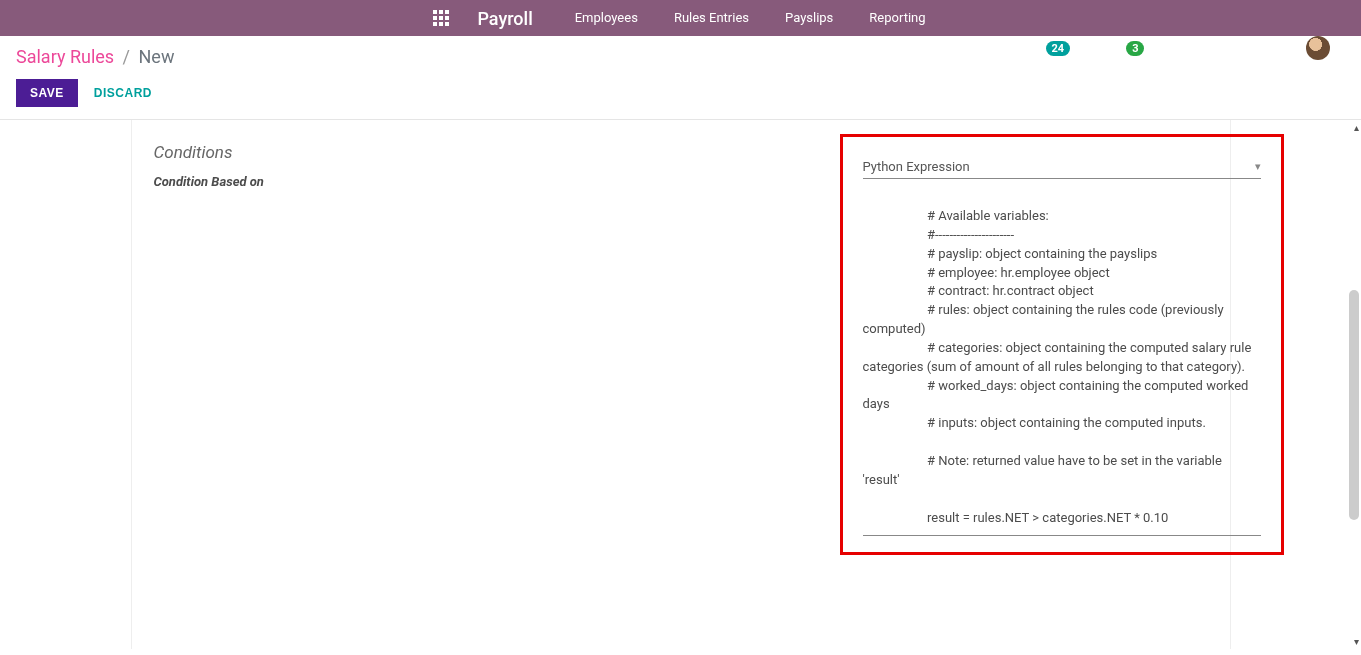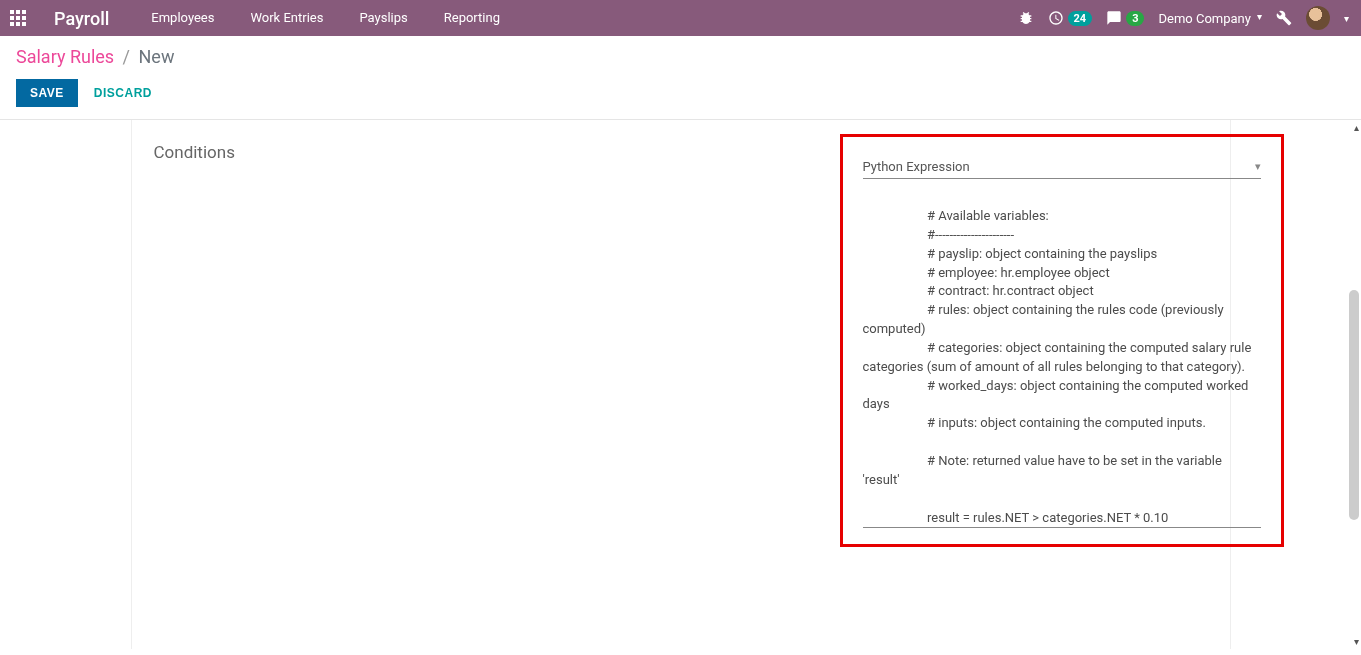--- a/index.html
+++ b/index.html
@@ -1,46 +1,46 @@
 <!DOCTYPE html>
 <html><head>
 <meta charset="utf-8">
 <style>
 * { box-sizing: border-box; margin: 0; padding: 0; }
 body { font-family: -apple-system, BlinkMacSystemFont, "Segoe UI", Roboto, "Helvetica Neue", Arial, sans-serif; font-size: 13px; color: #4c4c4c; background: #fff; overflow: hidden; }
-.topbar { background: #875a7b; color: #fff; height: 36px; display: flex; align-items: center; padding: 0 0 0 0; }
+.topbar { background: #875a7b; color: #fff; height: 36px; display: flex; align-items: center; padding: 0 0 0 0; flex-direction: column; }
 .topbar-left { display: flex; align-items: center; gap: 0; }
 .apps-icon { width: 36px; height: 36px; display: flex; align-items: center; justify-content: center; cursor: pointer; }
 .apps-grid { display: grid; grid-template-columns: repeat(3, 4px); grid-template-rows: repeat(3, 4px); gap: 2px; }
 .apps-grid span { background: #fff; width: 4px; height: 4px; }
 .app-title { font-size: 18px; font-weight: 500; color: #fff; padding: 0 30px 0 18px; }
 .nav-menu { display: flex; gap: 12px; }
 .nav-item { padding: 0 12px; line-height: 36px; color: #fff; font-size: 13px; cursor: pointer; }
 .topbar-right { margin-left: auto; display: flex; align-items: center; gap: 14px; padding-right: 12px; }
 .icon-btn { display: flex; align-items: center; gap: 4px; cursor: pointer; color: #fff; position: relative; }
-.badge { background: #00a09d; color: #fff; border-radius: 10px; font-size: 11px; padding: 1px 6px; font-weight: 700; }
+.badge { background: #00a09d; color: #fff; border-radius: 10px; font-size: 11px; padding: 1px 6px; font-weight: 700; margin-left: 22px; }
 .badge-green { background: #28a745; }
 .company-select { display: flex; align-items: flex-start; gap: 6px; cursor: pointer; color: #fff; font-size: 13px; }
 .avatar { width: 24px; height: 24px; border-radius: 50%; background: radial-gradient(circle at 40% 35%, #e8c19a 0 30%, #6b4c34 31% 100%); cursor: pointer; }
 .caret { font-size: 10px; }
 .subheader { display: flex; align-items: center; padding: 10px 16px 6px; gap: 0; }
 .breadcrumb { font-size: 18px; }
 .breadcrumb a { color: #ec4899; text-decoration: none; }
 .breadcrumb .sep { color: #999; padding: 0 4px; }
 .breadcrumb .current { color: #6c757d; }
 .actionbar { padding: 6px 16px 12px; display: flex; gap: 16px; align-items: center; border-bottom: 1px solid #e5e5e5; }
-.btn-primary { background: #0369a1; color: #fff; border: none; padding: 7px 14px; font-weight: 700; font-size: 12px; cursor: pointer; letter-spacing: 0.5px; }
+.btn-primary { background: #4c1d95; color: #fff; border: none; padding: 7px 14px; font-weight: 700; font-size: 12px; cursor: pointer; letter-spacing: 0.5px; }
 .btn-link { background: none; border: none; color: #00a09d; font-weight: 700; font-size: 12px; cursor: pointer; letter-spacing: 0.5px; text-align: center; }
 .content-wrapper { height: calc(655px - 36px - 45px - 45px); overflow-y: auto; padding: 0 0; position: relative; }
 .form-sheet { max-width: 1100px; margin: 0 auto; background: #fff; border-left: 1px solid #eee; border-right: 1px solid #eee; min-height: 700px; padding: 18px 22px; }
 .section-title { font-size: 17px; color: #666; font-weight: 400; margin-bottom: 8px; margin-top: 4px; }
 .form-row { display: flex; align-items: flex-start; margin-bottom: 4px; }
 .form-label { width: 340px; flex: 0 0 340px; font-size: 13px; color: #4c4c4c; font-weight: 700; padding-top: 4px; }
 .select-look { border: none; border-bottom: 1px solid #888; padding: 4px 0; width: 100%; display: flex; justify-content: space-between; align-items: center; color: #555; font-size: 13px; cursor: pointer; }
-.textarea-look { border: none; border-bottom: 1px solid #888; width: 100%; padding: 10px 0 0; font-size: 13px; color: #4c4c4c; line-height: 1.45; white-space: pre-wrap; font-family: inherit; }
+.textarea-look { border: none; border-bottom: 1px solid #888; width: 100%; padding: 10px 0 8px; font-size: 13px; color: #4c4c4c; line-height: 1.45; white-space: pre-wrap; font-family: inherit; }
 .highlight-box { border: 3px solid #e60000; padding: 18px 20px 16px 20px; position: relative; }
 .scrollbar-fake { position: absolute; right: 2px; width: 10px; background: #ccc; border-radius: 5px; }
 .scroll-up-arrow { position: absolute; right: 2px; top: 2px; font-size: 10px; color: #555; cursor: pointer; }
 .scroll-down-arrow { position: absolute; right: 2px; bottom: 2px; font-size: 10px; color: #555; cursor: pointer; }
 .bug-icon svg, .wrench-icon svg, .chat-icon svg, .timer-icon svg { width: 16px; height: 16px; fill: #fff; }
 </style>
 </head>
 <body>
 
 <div class="topbar">
@@ -54,21 +54,21 @@
           <span></span>
           <span></span>
           <span></span>
           <span></span>
           <span></span>
         </div>
     </div>
     <div class="app-title">Payroll</div>
     <div class="nav-menu">
       <div class="nav-item">Employees</div>
-      <div class="nav-item">Work Entries</div>
+      <div class="nav-item">Rules Entries</div>
       <div class="nav-item">Payslips</div>
       <div class="nav-item">Reporting</div>
     </div>
   </div>
   <div class="topbar-right">
     <div class="icon-btn bug-icon">
       <svg viewBox="0 0 24 24">
           <path d="M20 8h-2.8c-.5-.8-1.1-1.5-1.8-2l1.6-1.6-1.4-1.4L13.5 5c-.5-.1-1-.2-1.5-.2s-1 .1-1.5.2L8.4 3 7 4.4 8.6 6c-.7.5-1.3 1.2-1.8 2H4v2h2.1c-.1.3-.1.7-.1 1v1H4v2h2v1c0 .3 0 .7.1 1H4v2h2.8c1 1.8 3 3 5.2 3s4.1-1.2 5.2-3H20v-2h-2.1c.1-.3.1-.7.1-1v-1h2v-2h-2v-1c0-.3 0-.7-.1-1H20V8z"></path>
         </svg>
     </div>
@@ -112,23 +112,26 @@
 </div>
 
 <div class="content-wrapper">
   <span class="scroll-up-arrow">▴</span>
   <div class="scrollbar-fake" style="top: 170px; height: 230px;"></div>
   <span class="scroll-down-arrow">▾</span>
 
   <div class="form-sheet">
 
     <div style="position:relative;">
-      <div style="display:flex; gap:0; align-items:center;">
+      <div style="display:flex; gap:0; align-items:center;font-style:italic;">
         <div style="flex:0 0 680px;">
           <div class="section-title">Conditions</div>
+          <div class="form-row">
+            <div class="form-label">Condition Based on</div>
+          </div>
         </div>
       </div>
 
       <div class="highlight-box" style="position:absolute; top:-4px; left:686px; width:444px;">
         <div class="select-look" style="margin-bottom:18px;">
           <span>Python Expression</span>
           <span style="font-size:11px; color:#888;">▾</span>
         </div>
         <div class="textarea-look">                    # Available variables:
                     #----------------------

